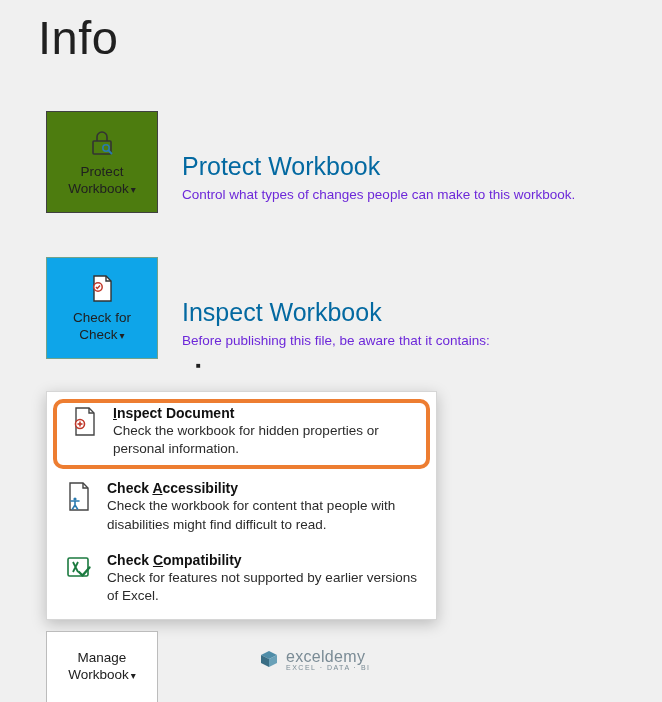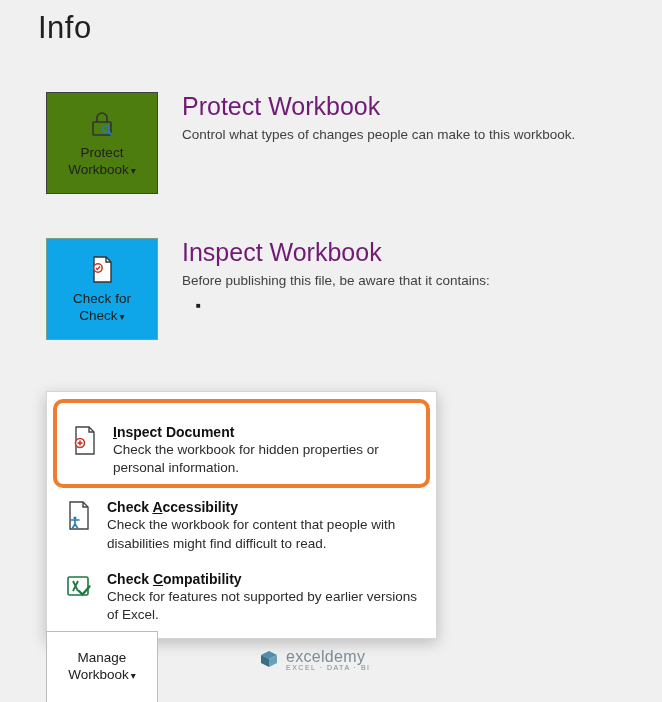--- a/index.html
+++ b/index.html
@@ -6,21 +6,21 @@
   body {
     background: #f0f0f0;
     font-family: "Segoe UI", Arial, sans-serif;
     color: #202020;
     width: 662px;
     height: 702px;
     position: relative;
     overflow: hidden;
   }
   .page-title {
-    font-size: 31px;
+    font-size: 47px;
     font-weight: 300;
     color: #202020;
     padding: 10px 0 0 38px;
     letter-spacing: 0.5px;
   }
   .section {
     display: flex;
     align-items: flex-start;
     padding-left: 46px;
     margin-top: 28px;
@@ -46,26 +46,27 @@
   }
   .card-btn .icon-box { height: 34px; display:flex; align-items:center; justify-content:center; }
   .chev { font-size: 10px; margin-left: 2px; }
   .right {
     margin-left: 24px;
     max-width: 430px;
   }
   .sec-title {
     font-size: 25px;
     font-weight: 400;
-    color: #701a75;
+    color: #0369a1;
     margin-bottom: 4px;
+    margin-top: 41px;
   }
   .sec-desc {
     font-size: 13.5px;
-    color: #404040;
+    color: #6d28d9;
     line-height: 1.45;
   }
   .bullet-row {
     display: flex;
     align-items: flex-start;
     margin-top: 6px;
     font-size: 13.5px;
   }
   .bullet-row .sq { font-size: 8px; margin: 4px 14px 0 14px; }
   .dropdown {
@@ -94,21 +95,21 @@
   }
   .dd-desc {
     font-size: 13.5px;
     color: #2b2b2b;
     line-height: 1.35;
   }
   .u { text-decoration: underline; }
   .highlight {
     border: 4px solid #ed7d31;
     border-radius: 10px;
-    padding: 21px 12px 7px 14px;
+    padding: 2px 12px 7px 14px;
     margin: 1px 6px 3px 6px;
   }
   .bottom-btn {
     position: absolute;
     left: 46px;
     top: 631px;
     width: 112px;
     height: 72px;
     background: #ffffff;
     border: 1px solid #bcbcbc;

